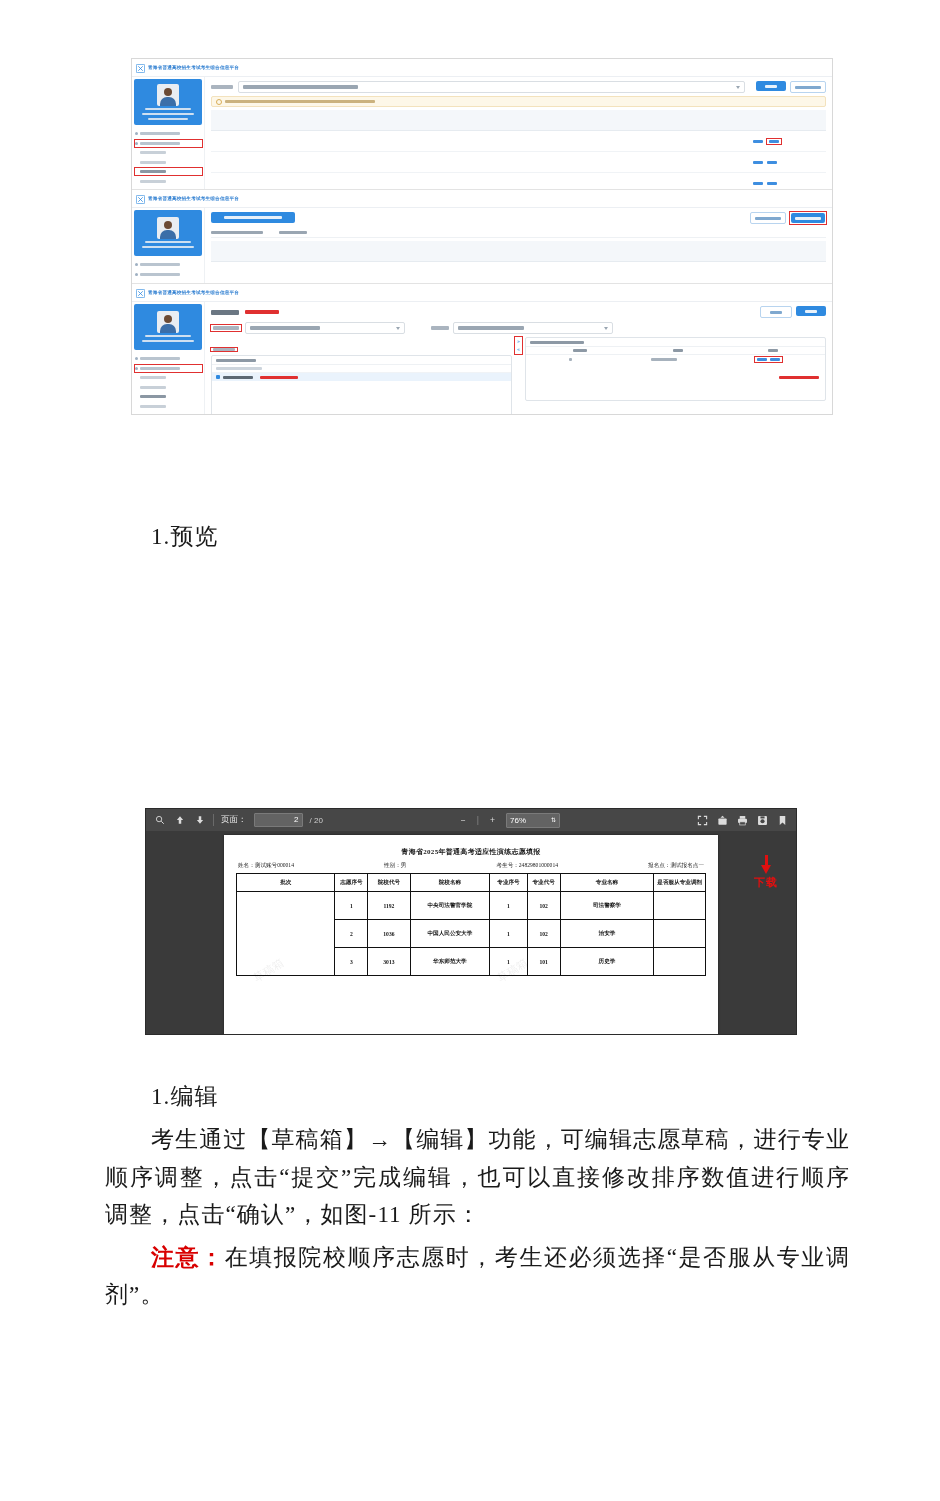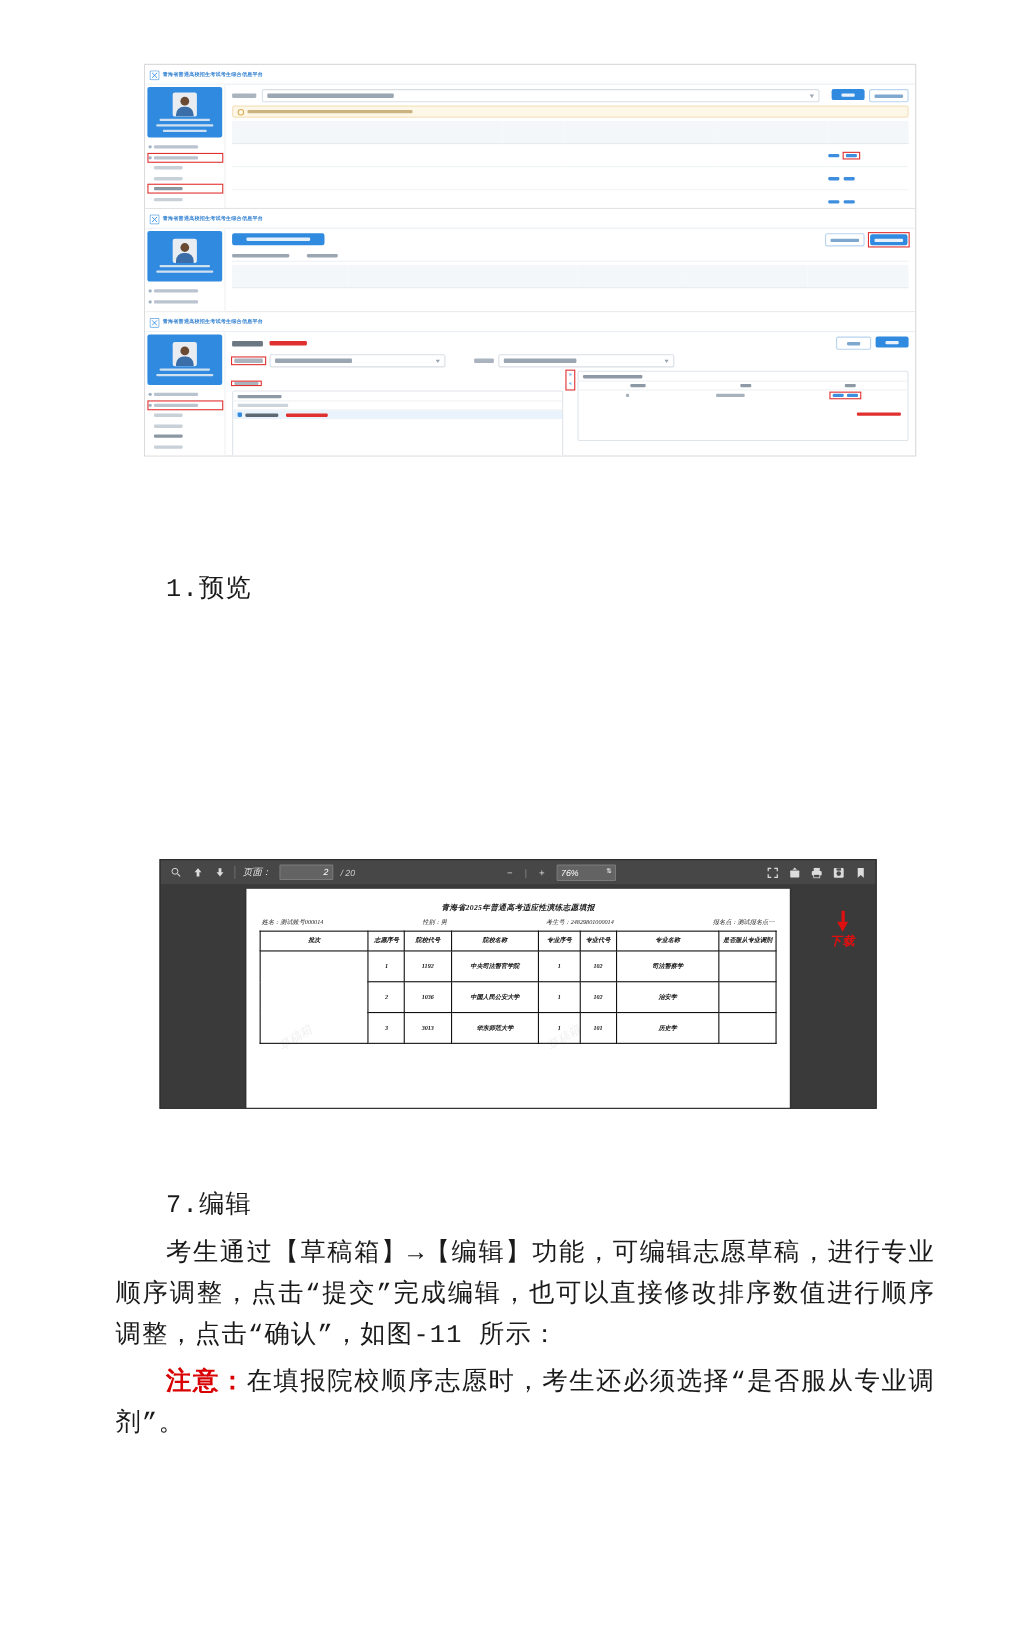--- a/index.html
+++ b/index.html
@@ -98,26 +98,26 @@
   .arrows{display:flex;flex-direction:column;gap:3px;align-items:center;justify-content:center;padding:2px;}
   .arrows .a{font-size:5px;color:#2f8ae0;line-height:1;font-family:"DejaVu Sans",sans-serif;}
 
   
   .figcap{text-align:center;font-family:"Liberation Serif","DejaVu Serif",serif;
           font-weight:700;font-size:17px;letter-spacing:1px;}
   .h2{font-weight:700;font-size:23.5px;letter-spacing:1.6px;
       font-family:"Liberation Serif","DejaVu Serif",serif;}
   .p{font-size:23px;line-height:1.62;letter-spacing:1.1px;text-align:justify;
      font-family:"Liberation Serif","DejaVu Serif",serif;}
-  .indent{text-indent:2em;font-family:Liberation Mono, monospace;}
+  .indent{text-indent:2em;}
   .red{color:#d80000;font-weight:700;}
 
   
-  .fig10{position:absolute;left:145px;top:781px;width:650px;height:225px;background:#3a3a3a;
-         overflow:hidden;border:1px solid #2b2b2b;font-style:italic;}
+  .fig10{position:absolute;left:145px;top:808px;width:650px;height:225px;background:#3a3a3a;
+         overflow:hidden;border:1px solid #2b2b2b;}
   .pdfbar{height:22px;background:#474747;display:flex;align-items:center;padding:0 7px;gap:7px;
           font-family:"Liberation Sans","DejaVu Sans",sans-serif;font-size:8.5px;color:#e6e6e6;}
   .pdfbar .sep{width:1px;height:12px;background:#6a6a6a;}
   .pageinput{width:44px;height:12px;background:#636363;border:1px solid #7a7a7a;border-radius:1px;
              color:#fff;font-size:8px;text-align:right;padding-right:3px;line-height:12px;}
   .pgtotal{font-size:8px;color:#cfcfcf;}
   .zoomsel{height:13px;min-width:46px;background:#636363;border:1px solid #7a7a7a;border-radius:1px;
            display:flex;align-items:center;justify-content:space-between;padding:0 3px;font-size:8px;color:#fff;}
   .ibtn{width:13px;height:13px;display:flex;align-items:center;justify-content:center;color:#dcdcdc;}
   .ibtn svg{display:block}
@@ -628,20 +628,20 @@
       <div class="dl-annot">
         <div class="dl-stem"></div>
         <div class="dl-arrow"></div>
         <div class="dl-text">下载</div>
       </div>
     </div>
   </div>
 
 
   <div style="position:absolute;left:105px;top:1078px;width:745px;">
-    <div class="p indent">7.编辑</div>
+    <div class="p indent">1.编辑</div>
     <div class="p indent" style="margin-top:6px;">考生通过【草稿箱】→【编辑】功能，可编辑志愿草稿，进行专业顺序调整，点击“提交”完成编辑，也可以直接修改排序数值进行顺序调整，点击“确认”，如图-11 所示：</div>
     <div class="p indent" style="margin-top:6px;">
       <span class="red">注意：</span><span>在填报院校顺序志愿时，考生还必须选择“是否服从专业调剂”。</span>
     </div>
   </div>
 
 </div>
 
 </body></html>

